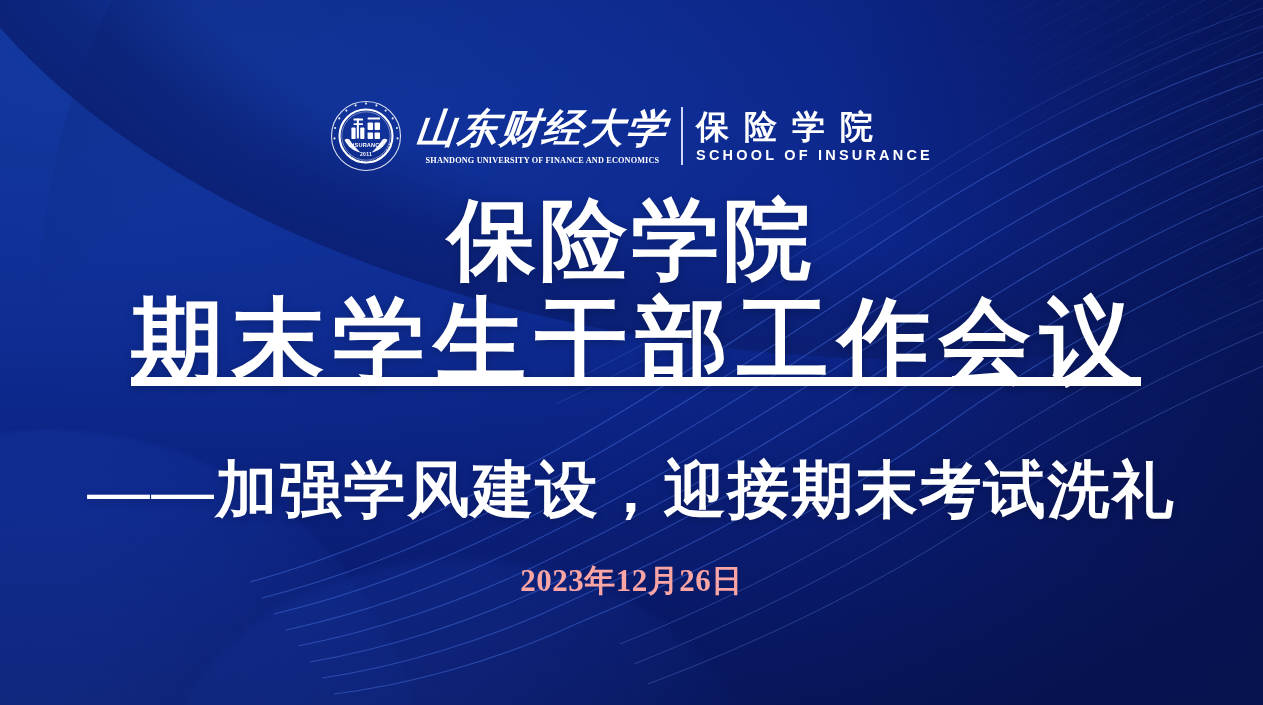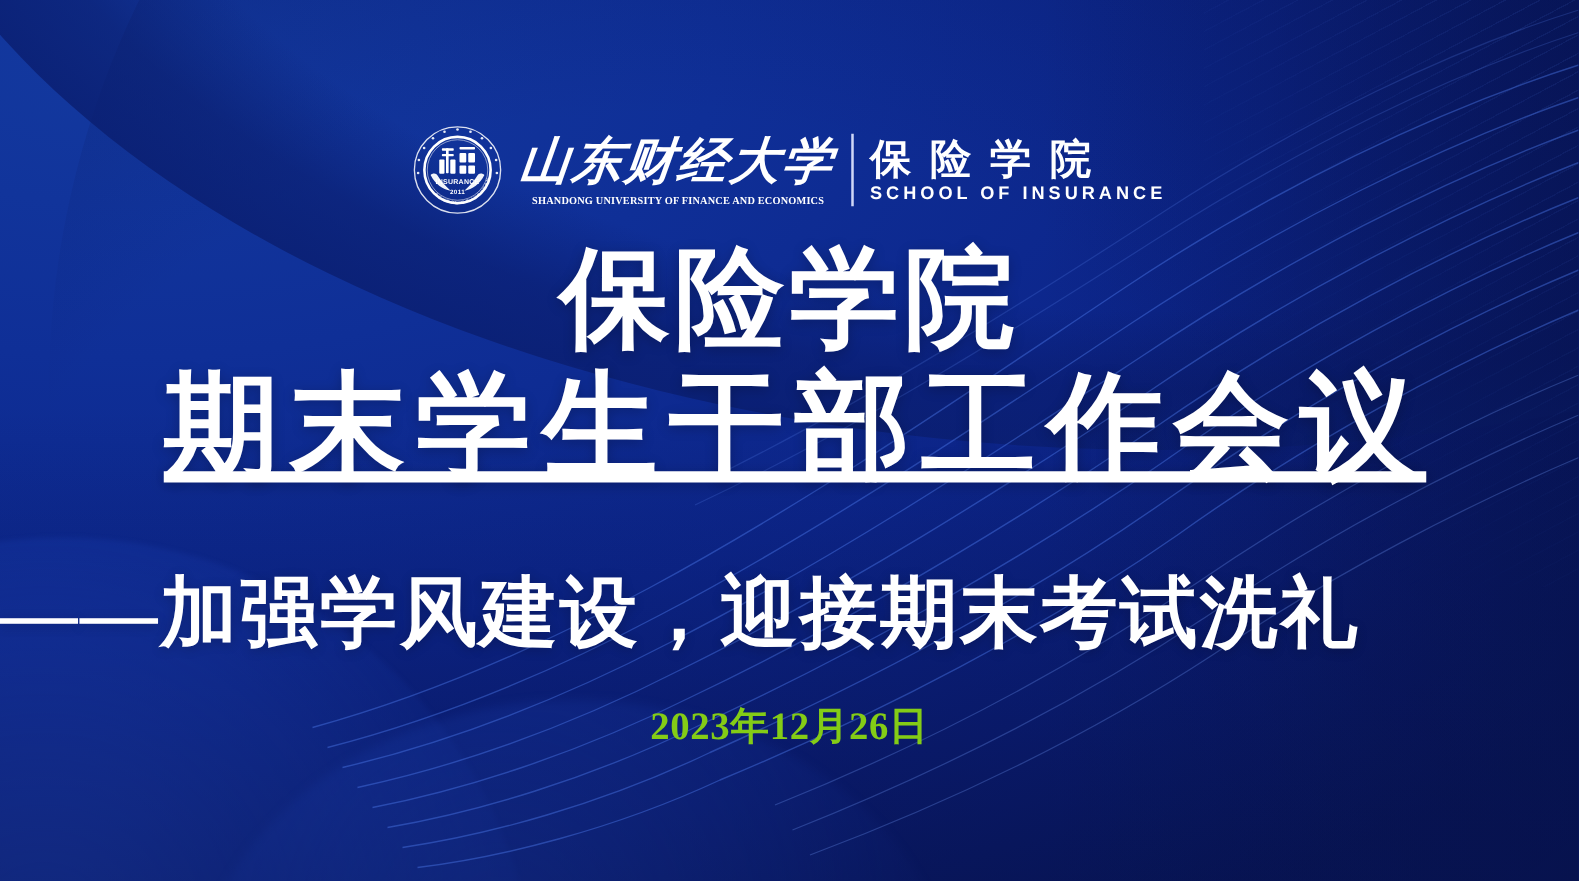--- a/index.html
+++ b/index.html
@@ -219,39 +219,40 @@
     margin-top: 6px;
     padding-left: 9px;
     text-decoration: underline;
   }
 
   .subtitle {
     position: absolute;
     top: 448px;
     left: 0;
     right: 0;
+    text-align: center;
     font-family: "Liberation Serif", "DejaVu Serif", serif;
     font-size: 62px;
     font-weight: 700;
     color: #ffffff;
     letter-spacing: 2px;
     white-space: nowrap;
     text-shadow: 0 2px 9px rgba(0,0,0,0.20);
   }
 
   .date-line {
     position: absolute;
     top: 560px;
     left: 0;
     right: 0;
     text-align: center;
     font-family: "Liberation Serif", "DejaVu Serif", serif;
     font-size: 31px;
     font-weight: 700;
-    color: #84cc16;
+    color: #fca5a5;
     letter-spacing: 0.5px;
     white-space: nowrap;
   }
 </style>
 </head>
 <body>
 
 <div class="slide">
 
   <div class="bg-base"></div>

